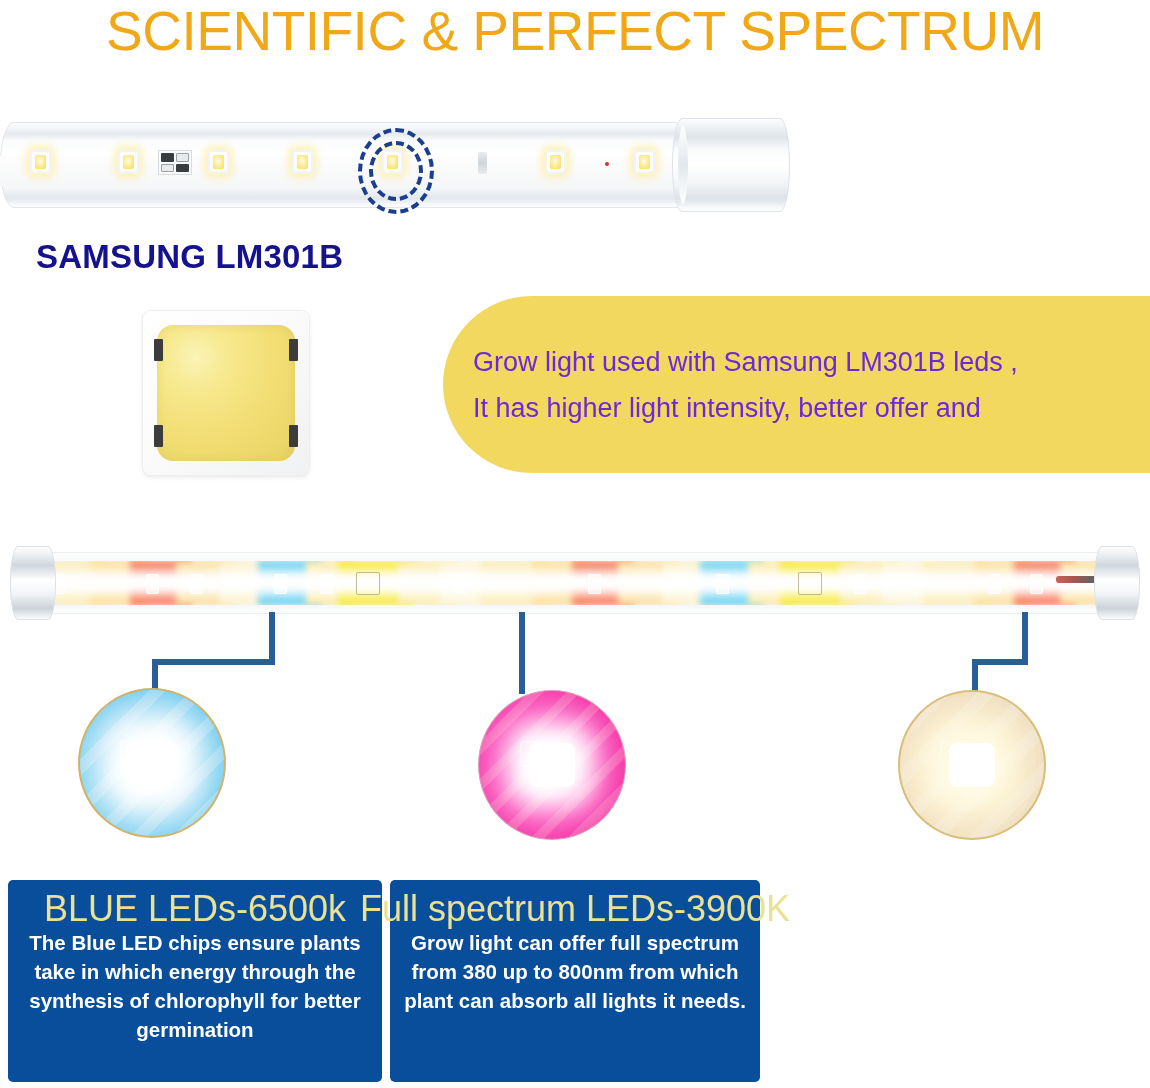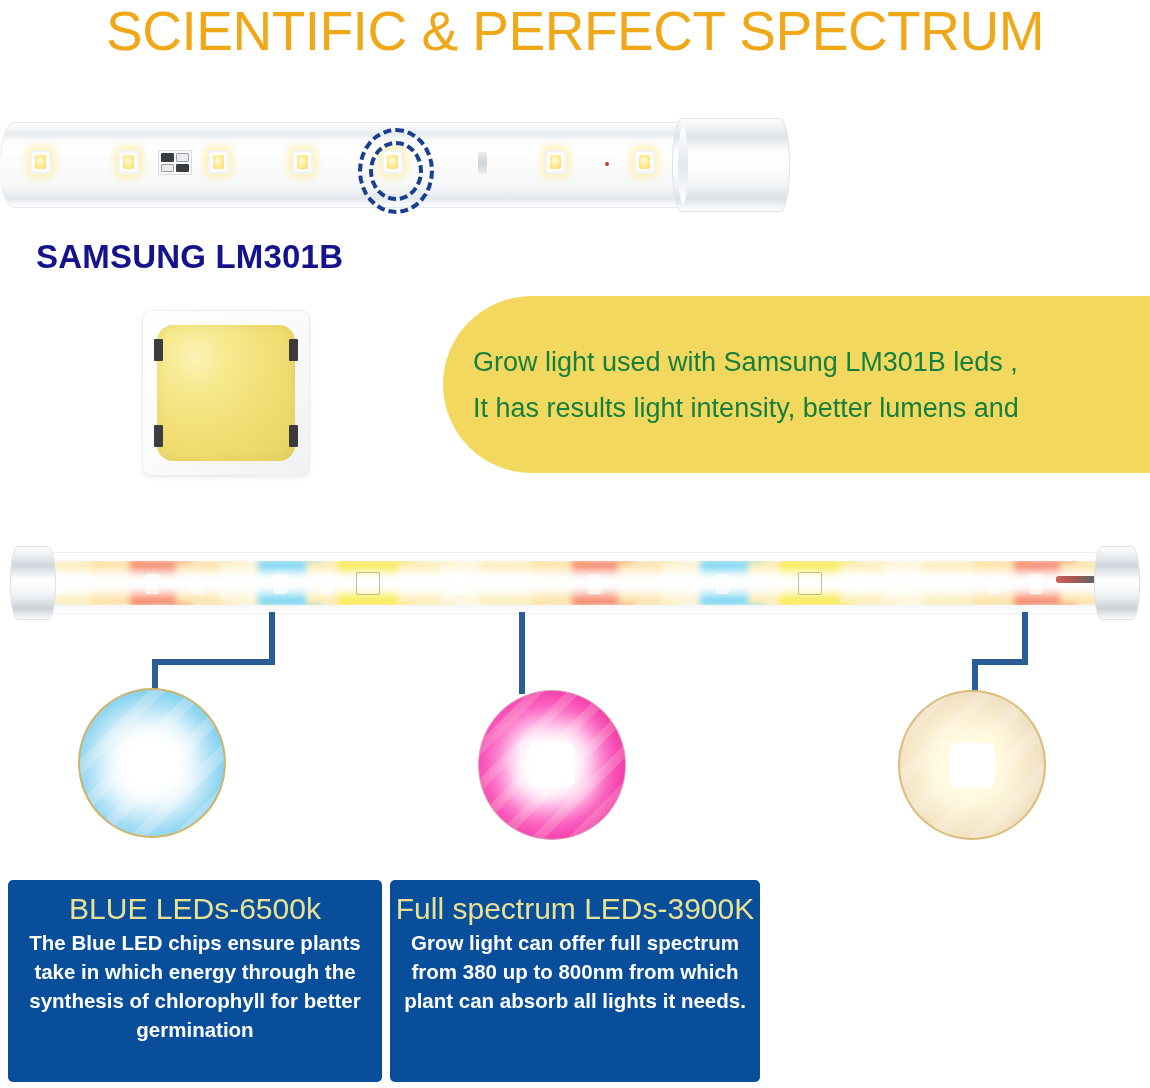--- a/index.html
+++ b/index.html
@@ -185,21 +185,21 @@
     left: 443px; top: 296px;
     width: 707px; height: 177px;
     background: #F3D85F;
     border-radius: 90px 0 0 90px;
     display: flex;
     flex-direction: column;
     justify-content: center;
     padding: 0 26px 0 30px;
   }
   #speech-bubble .bline {
-    color: #15803d;
+    color: #6d28d9;
     font-size: 27px;
     line-height: 46px;
     white-space: nowrap;
   }
   #speech-bubble .bline.indent { padding-left: 14px; }
 
   
   #color-strip-wrap {
     position: absolute;
     left: 10px; top: 546px;
@@ -343,21 +343,21 @@
     color: #ffffff;
     display: flex;
     flex-direction: column;
     align-items: center;
   }
   .info-card.c1 { width: 374px; }
   .info-card.c2 { width: 374px; }
   .info-card.c3 { width: 370px; }
   .card-title {
     color: #E9E193;
-    font-size: 30px;
+    font-size: 36px;
     font-weight: normal;
     line-height: 38px;
     white-space: nowrap;
   }
   .card-body {
     font-size: 20.5px;
     line-height: 29px;
     font-weight: bold;
     color: #ffffff;
   }
@@ -417,21 +417,21 @@
 <div id="chip-photo">
   <div id="chip-phosphor"></div>
   <div class="chip-pad tl"></div>
   <div class="chip-pad tr"></div>
   <div class="chip-pad bl"></div>
   <div class="chip-pad br"></div>
 </div>
 
 <div id="speech-bubble">
   <div class="bline">Grow light used with Samsung LM301B leds ,</div>
-  <div class="bline">It has results light intensity, better lumens and</div>
+  <div class="bline">It has higher light intensity, better offer and</div>
 </div>
 
 <div id="color-strip-wrap">
   <div id="color-tube-glass"></div>
   <div id="color-strip">
       <div class="seg" style="left: 0px; width: 68px; background: linear-gradient(rgb(251, 233, 168) 0%, rgb(255, 255, 255) 36%, rgb(255, 255, 255) 62%, rgb(251, 233, 168) 100%); filter: blur(3px);"></div>
       <div class="chipmark" style="left: 14px;"></div>
       <div class="seg" style="left: 52px; width: 56px; background: linear-gradient(rgb(253, 217, 138) 0%, rgb(255, 255, 255) 36%, rgb(255, 255, 255) 62%, rgb(253, 217, 138) 100%); filter: blur(3px);"></div>
       <div class="seg" style="left: 92px; width: 62px; background: linear-gradient(rgb(244, 96, 58) 0%, rgb(255, 255, 255) 36%, rgb(255, 255, 255) 62%, rgb(244, 96, 58) 100%); filter: blur(3px);"></div>
       <div class="chipmark" style="left: 108px;"></div>

